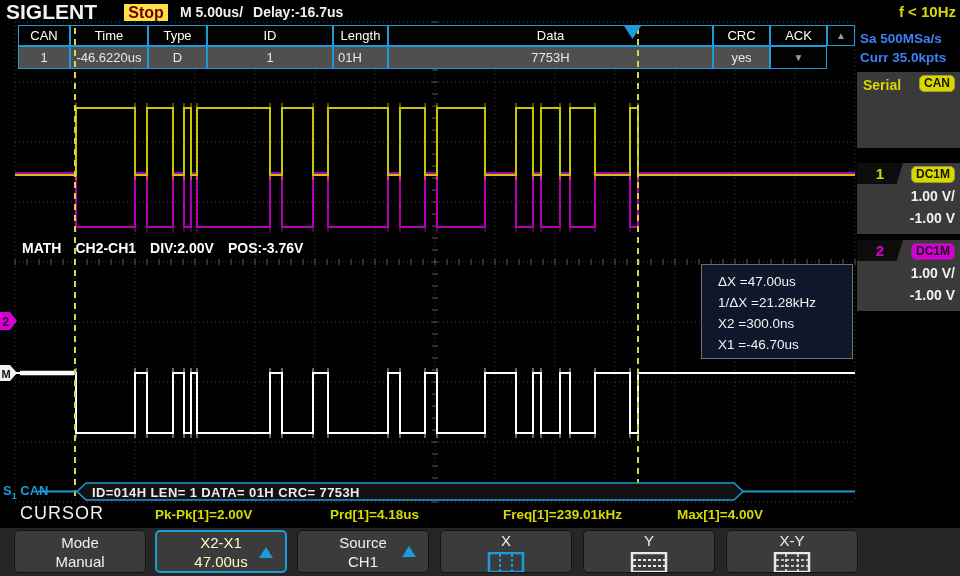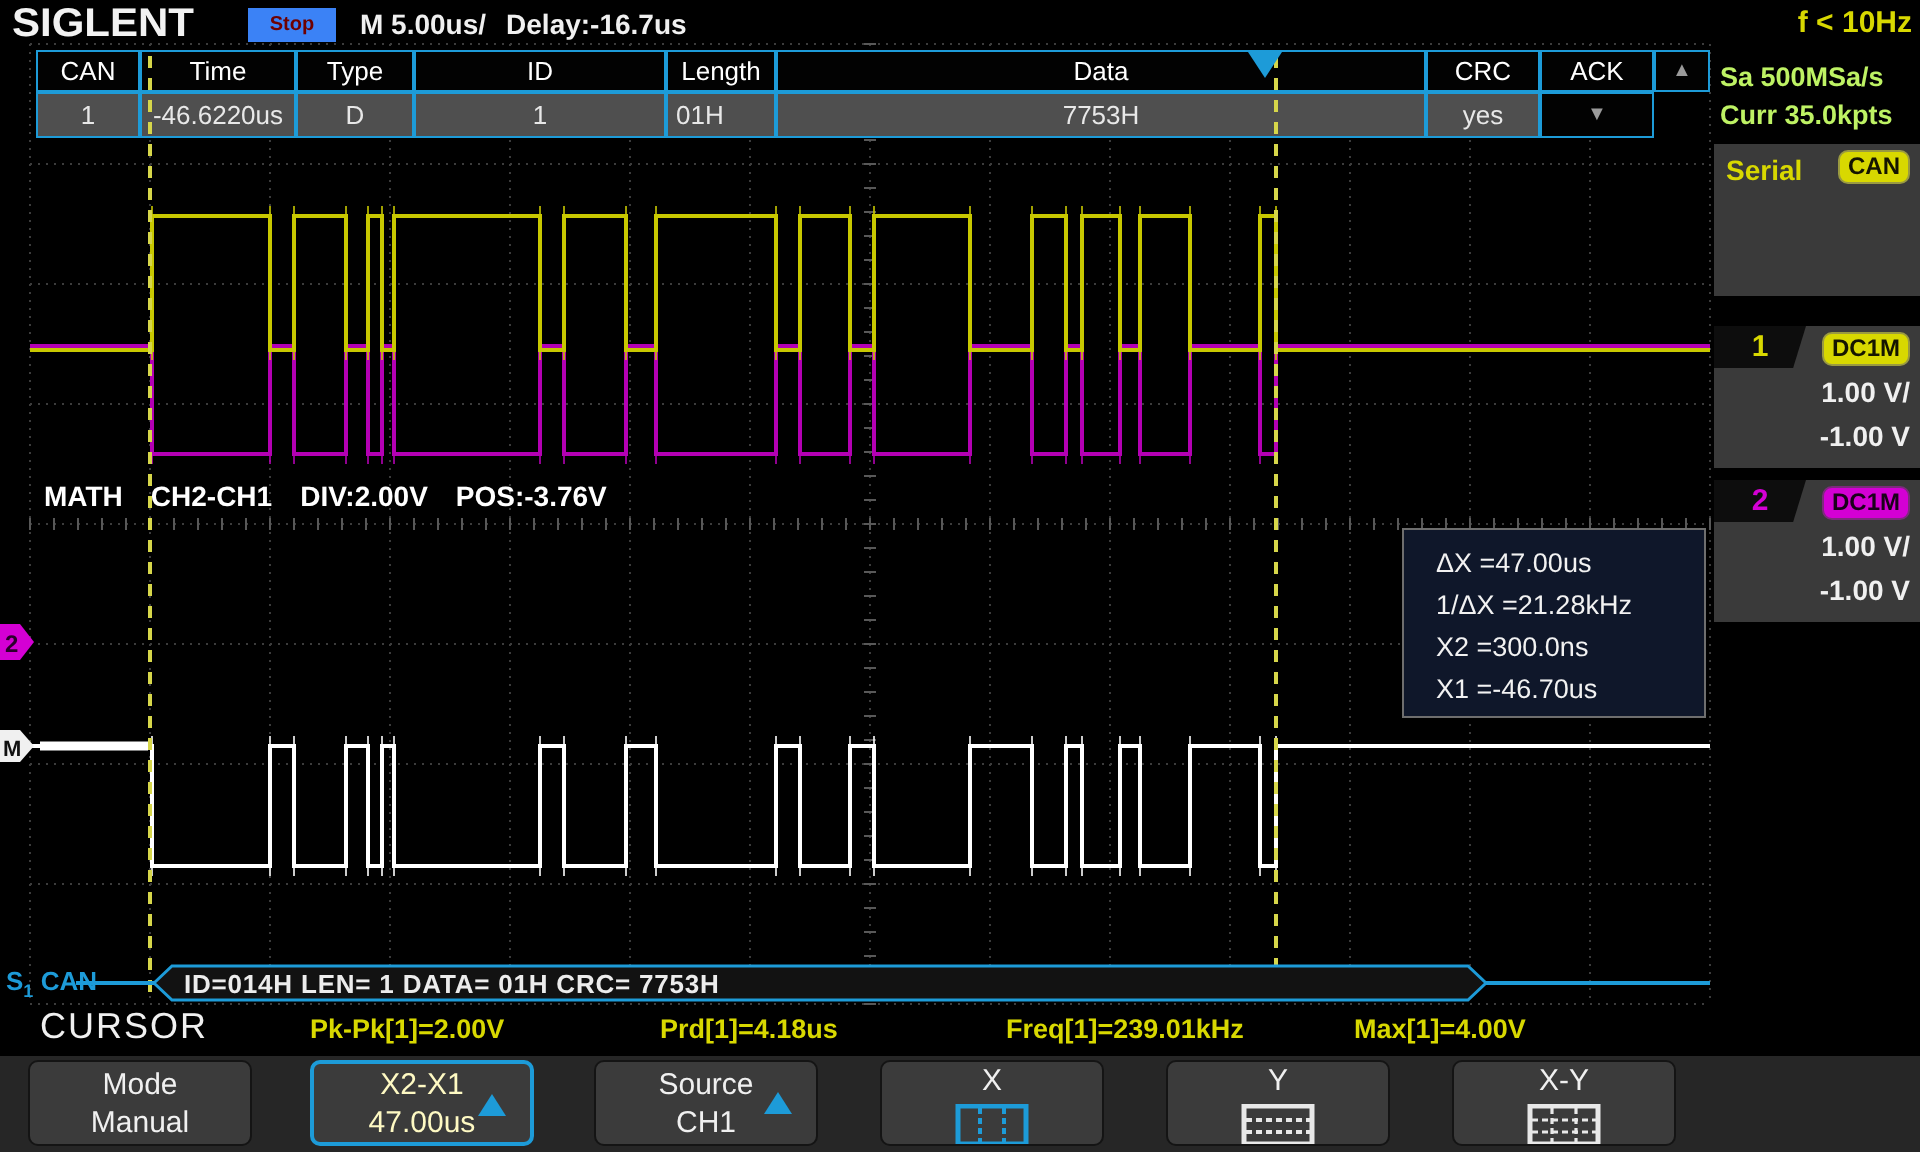--- a/index.html
+++ b/index.html
@@ -2,38 +2,38 @@
 <html><head>
 <meta charset="utf-8">
 <style>
   html,body{margin:0;padding:0;background:#000;}
   #screen{position:relative;width:960px;height:576px;background:#000;overflow:hidden;
           font-family:"Liberation Sans",sans-serif;-webkit-font-smoothing:antialiased;}
   
   #topbar{position:absolute;left:0;top:0;width:960px;height:25px;background:#000;}
   #logo{position:absolute;left:6px;top:1px;color:#f2f2f2;font-size:20px;font-weight:bold;
         letter-spacing:0px;transform:scaleX(1.05);transform-origin:left;}
-  #stop-badge{position:absolute;left:124px;top:4px;width:44px;height:17px;background:#3b82f6;
-        color:#6e0000;font-size:10px;font-weight:bold;text-align:center;line-height:17px;}
+  #stop-badge{position:absolute;left:124px;top:4px;width:44px;height:17px;background:#fde047;
+        color:#6e0000;font-size:16px;font-weight:bold;text-align:center;line-height:17px;}
   #tb-info{position:absolute;left:180px;top:4px;color:#f0f0f0;font-size:14px;font-weight:bold;}
   #tb-info span{margin-right:10px;}
   #freq-counter{position:absolute;right:4px;top:3px;color:#d8d800;font-size:15px;font-weight:bold;}
   
   #dtable{position:absolute;left:18px;top:25px;display:grid;z-index:3;
           grid-template-columns:52px 78px 59px 126px 55px 325px 57px 57px 28px;
           grid-template-rows:21px 23px;}
   #dtable .c{border:1px solid #1d9bd8;font-size:13px;display:flex;align-items:center;
              justify-content:center;overflow:hidden;}
   #dtable .h{background:#020202;color:#fff;}
   #dtable .v{background:#4f4f4f;color:#e8e8e8;}
   #dtable .left{justify-content:flex-start;padding-left:4px;}
   #dtable .arr{background:#020202;color:#9a9a9a;font-size:10px;}
   
   .sb{position:absolute;left:857px;width:103px;box-sizing:border-box;}
-  #acq-box{top:27px;height:44px;background:#000;color:#bef264;font-size:13.5px;font-weight:bold;padding:2px 0 0 3px;line-height:19px;}
+  #acq-box{top:27px;height:44px;background:#000;color:#3b82f6;font-size:13.5px;font-weight:bold;padding:2px 0 0 3px;line-height:19px;}
   #serial-box{top:72px;height:76px;background:#3a3a3a;}
   #serial-label{position:absolute;left:6px;top:5px;color:#d8d800;font-size:14px;font-weight:bold;}
   .badge{position:absolute;right:5px;top:3px;font-size:12px;font-weight:bold;color:#151500;
          background:#d8d800;border:1px solid #9a9a40;border-radius:5px;padding:0 4px;line-height:15px;}
   .chbox{background:#3a3a3a;height:71px;}
   #ch1-box{top:163px;} #ch2-box{top:240px;}
   .chtab{position:absolute;left:0;top:0;width:46px;height:21px;background:#0d0d0d;
          clip-path:polygon(0 0,100% 0,86% 100%,0 100%);font-size:15px;font-weight:bold;
          display:flex;align-items:center;justify-content:center;}
   .chline{position:absolute;right:5px;color:#f0f0f0;font-size:14px;font-weight:bold;text-align:right;}
@@ -46,21 +46,21 @@
   #cursor-box{position:absolute;left:701px;top:264px;width:152px;height:95px;background:#0f172a;
               border:1px solid #6e6e6e;z-index:4;color:#f2f2f2;font-size:13.5px;
               padding:6px 0 0 16px;line-height:21px;box-sizing:border-box;}
   #bus-label{position:absolute;left:3px;top:483px;z-index:4;color:#1d9bd8;font-size:13px;font-weight:bold;}
   #bus-label sub{font-size:9px;}
   #cursor-title{position:absolute;left:20px;top:503px;color:#f0f0f0;font-size:18px;letter-spacing:1px;}
   .meas{position:absolute;top:507px;color:#d8d800;font-size:13.5px;font-weight:bold;}
   #m0{left:155px;} #m1{left:330px;} #m2{left:503px;} #m3{left:677px;}
   
   #menu{position:absolute;left:0;top:528px;width:960px;height:48px;background:#262626;}
-  .mbtn{position:absolute;top:2px;height:43px;width:112px;background:#3b3b3b;border:1px solid #141414;
+  .mbtn{position:absolute;top:2px;height:43px;width:132px;background:#3b3b3b;border:1px solid #141414;
         border-radius:5px;color:#f0f0f0;font-size:15px;text-align:center;box-sizing:border-box;
         display:flex;flex-direction:column;align-items:center;justify-content:center;line-height:19px;}
   .mbtn.sel{border:2px solid #1d9bd8;color:#fef9c3;}
   .uparrow{position:absolute;right:12px;top:15px;width:0;height:0;border-left:7px solid transparent;
            border-right:7px solid transparent;border-bottom:11px solid #1d9bd8;}
   .cicon{margin-top:2px;}
 </style>
 </head>
 <body>
 

